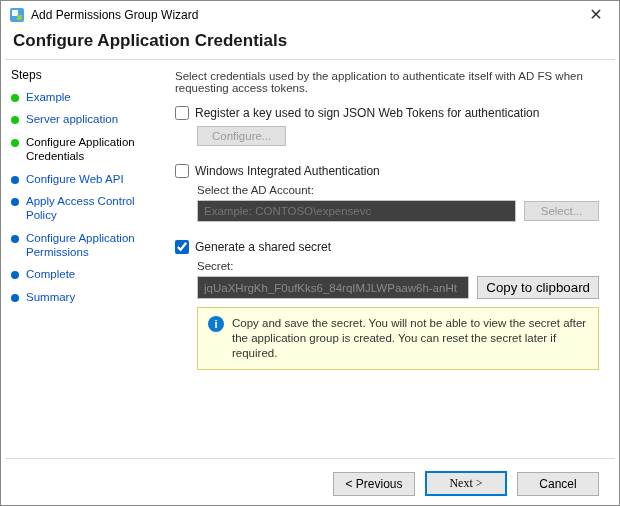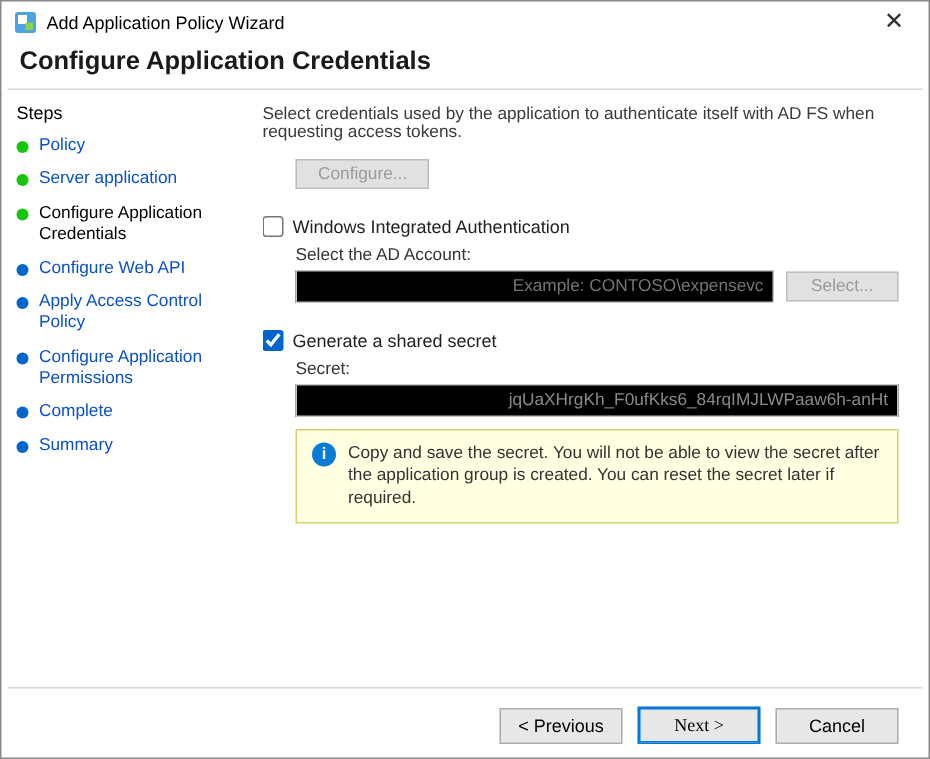--- a/index.html
+++ b/index.html
@@ -28,21 +28,21 @@
   .main .intro { margin-bottom: 12px; font-size: 11.5px; }
   .section { margin-bottom: 18px; }
   .row { display: flex; align-items: center; }
   .chk { width: 14px; height: 14px; margin-right: 6px; accent-color: #0066cc; flex-shrink:0;}
   .chklabel { font-size: 12px; color: #222;}
   .indent { margin-left: 22px; margin-top: 6px; }
   .sublabel { font-size: 11.5px; color: #333; margin-bottom: 4px; }
   button.win { font-size: 11.5px; padding: 3px 14px; border: 1px solid #bdbdbd; background: #e1e1e1; color: #555; }
   button.win:disabled { color: #9a9a9a; }
   input.txt { width: 100%; font-size: 11.5px; padding: 4px 6px; border: 1px solid #c5c5c5; background: #fff; color: #222; }
-  input.txt[readonly], input.txt.disabled { background: #000000; color: #8a8a8a; text-align: right; }
+  input.txt[readonly], input.txt.disabled { background: #404040; color: #8a8a8a; }
   .row2 { display: flex; align-items: center; gap: 8px; margin-top: 4px;}
   .row2 input.txt { flex: 1; }
   .select-btn { width: 75px; padding: 3px 0; }
 
   .secret-box { display:flex; gap:8px; }
   .secret-box input { flex:1; }
   .copy-btn { padding: 3px 8px; border:1px solid #adadad; background:#e7e7e7; cursor:pointer;}
 
   .info-panel { display: flex; gap: 8px; border: 1px solid #d9d070; background: #ffffe1; padding: 8px 10px; margin-top: 8px; }
   .info-panel .icon { width:16px; height:16px; border-radius:50%; background:#0a7bd5; color:#fff; font-size:11px; font-weight:700; text-align:center; line-height:16px; flex-shrink:0; }
@@ -56,37 +56,37 @@
 <body>
 
 <div class="titlebar">
   <span class="icon">
     <svg viewBox="0 0 16 16">
         <rect x="1" y="1" width="14" height="14" fill="#4fa3e0" rx="2"></rect>
         <rect x="3" y="3" width="6" height="6" fill="#fff"></rect>
         <rect x="8" y="8" width="5" height="5" fill="#8fd14f"></rect>
       </svg>
   </span>
-  <span class="title">Add Application Policy Wizard</span>
+  <span class="title">Add Permissions Group Wizard</span>
   <span class="close">✕</span>
 </div>
 
 <div class="header">
   <h1>Configure Application Credentials</h1>
 </div>
 <div class="hr"></div>
 
 <div class="body">
 
   <div class="steps">
     <h2>Steps</h2>
 
     <div class="step">
       <span class="bullet done"></span>
-      <span>Policy</span>
+      <span>Example</span>
     </div>
     <div class="step">
       <span class="bullet done"></span>
       <span>Server application</span>
     </div>
     <div class="step current">
       <span class="bullet done"></span>
       <span>Configure Application Credentials</span>
     </div>
     <div class="step">
@@ -108,20 +108,24 @@
     <div class="step">
       <span class="bullet todo"></span>
       <span>Summary</span>
     </div>
   </div>
 
   <div class="main">
     <div class="intro">Select credentials used by the application to authenticate itself with AD FS when requesting access tokens.</div>
 
     <div class="section">
+      <div class="row">
+        <input type="checkbox" class="chk" style="">
+        <span class="chklabel">Register a key used to sign JSON Web Tokens for authentication</span>
+      </div>
       <div class="indent">
         <button class="win" disabled="">Configure...</button>
       </div>
     </div>
 
     <div class="section">
       <div class="row">
         <input type="checkbox" class="chk" style="">
         <span class="chklabel">Windows Integrated Authentication</span>
       </div>
@@ -136,20 +140,21 @@
 
     <div class="section">
       <div class="row">
         <input type="checkbox" class="chk" checked="" style="">
         <span class="chklabel">Generate a shared secret</span>
       </div>
       <div class="indent">
         <div class="sublabel">Secret:</div>
         <div class="secret-box">
           <input type="text" class="txt" readonly="" value="jqUaXHrgKh_F0ufKks6_84rqIMJLWPaaw6h-anHt" style="">
+          <button class="copy-btn">Copy to clipboard</button>
         </div>
         <div class="info-panel">
           <span class="icon">i</span>
           <span class="text">Copy and save the secret.  You will not be able to view the secret after the application group is created.  You can reset the secret later if required.</span>
         </div>
       </div>
     </div>
   </div>
 </div>
 

